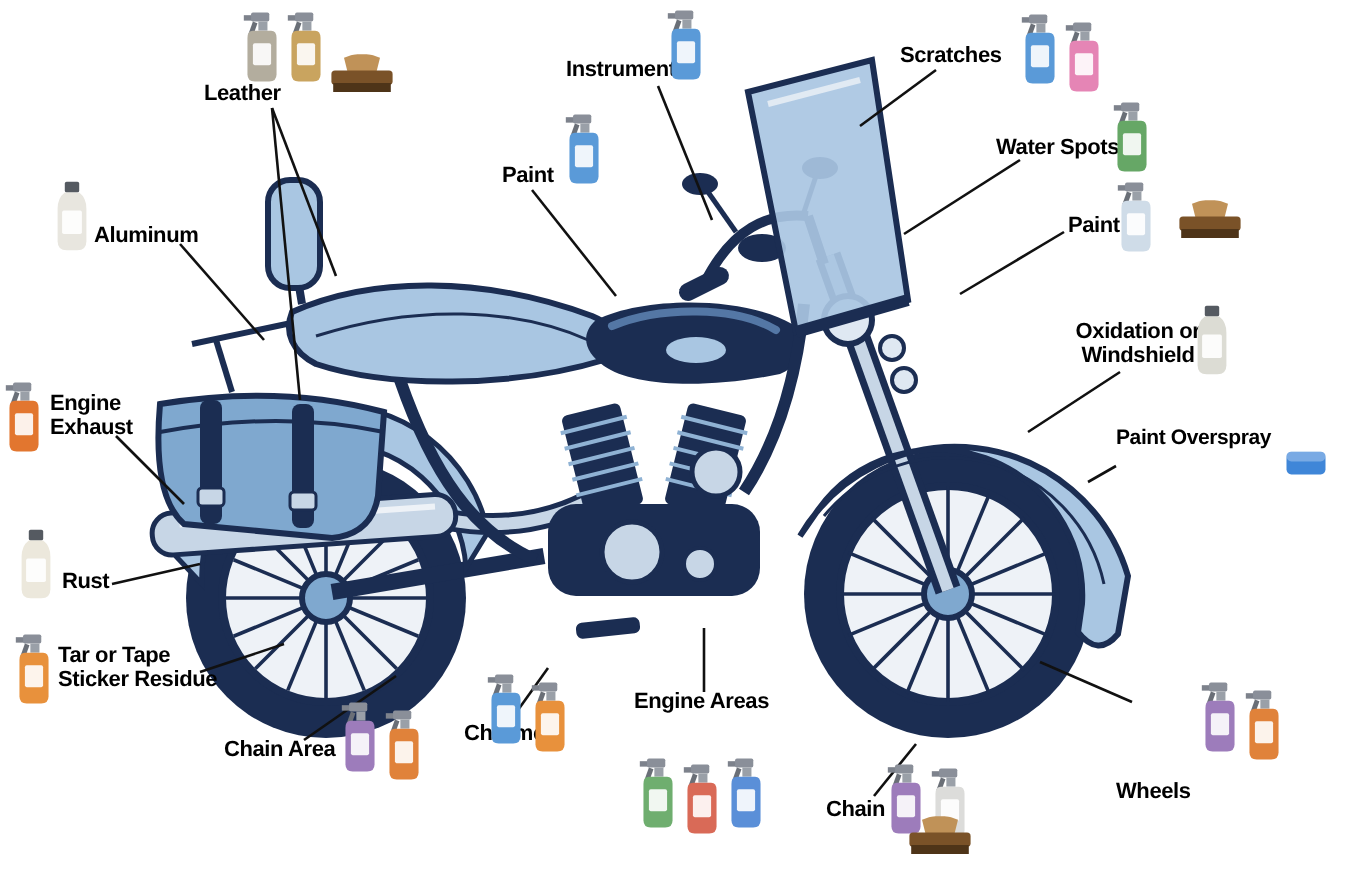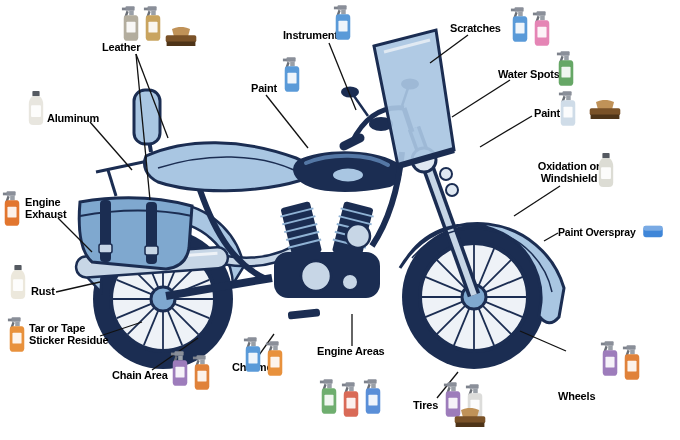--- a/index.html
+++ b/index.html
@@ -212,23 +212,23 @@
   <div class="label" style="left:102px;top:41px;">Leather</div>
   <div class="label" style="left:47px;top:112px;">Aluminum</div>
   <div class="label" style="left:25px;top:196px;">Engine
 Exhaust</div>
   <div class="label" style="left:31px;top:285px;">Rust</div>
   <div class="label" style="left:29px;top:322px;">Tar or Tape
 Sticker Residue</div>
   <div class="label" style="left:112px;top:369px;">Chain Area</div>
   <div class="label" style="left:232px;top:361px;">Chrome</div>
   <div class="label" style="left:317px;top:345px;">Engine Areas</div>
-  <div class="label" style="left:413px;top:399px;">Tires</div>
+  <div class="label" style="left:413px;top:399px;">Chain</div>
   <div class="label" style="left:558px;top:346px;margin-top:44px;">Wheels</div>
-  <div class="label small" style="left:558px;top:227px;">Paint Overspray</div>
+  <div class="label small" style="left:558px;top:214px;">Paint Overspray</div>
   <div class="label center" style="left:532px;top:160px;width:74px;">Oxidation or
 Windshield</div>
   <div class="label" style="left:534px;top:107px;">Paint</div>
   <div class="label" style="left:498px;top:68px;">Water Spots</div>
   <div class="label" style="left:450px;top:22px;">Scratches</div>
   <div class="label" style="left:283px;top:29px;">Instruments</div>
   <div class="label" style="left:251px;top:82px;">Paint</div>
 
   <svg class="icon" style="left: 121px; top: 5px; color: rgb(179, 173, 158);" width="20" height="37" viewBox="0 0 22 40">
       <use href="#sym-spray"></use>

